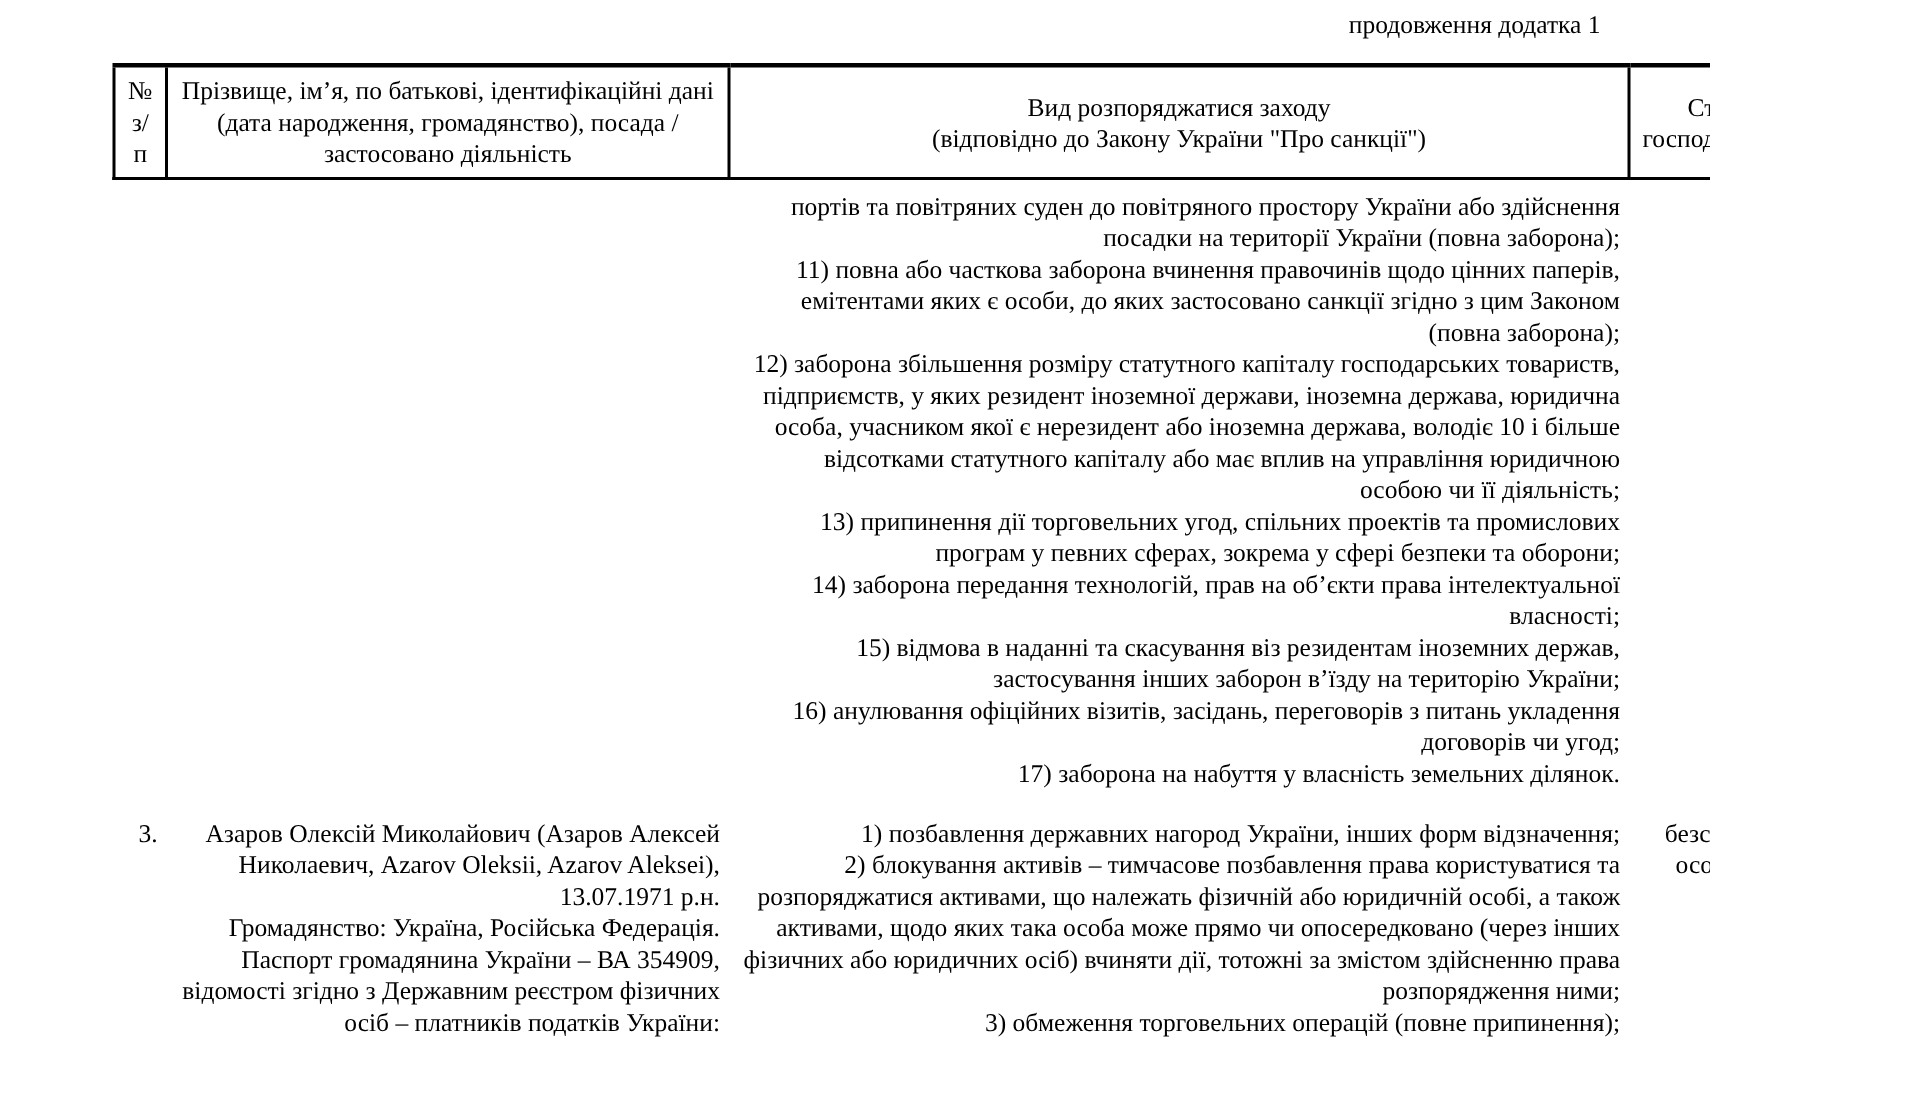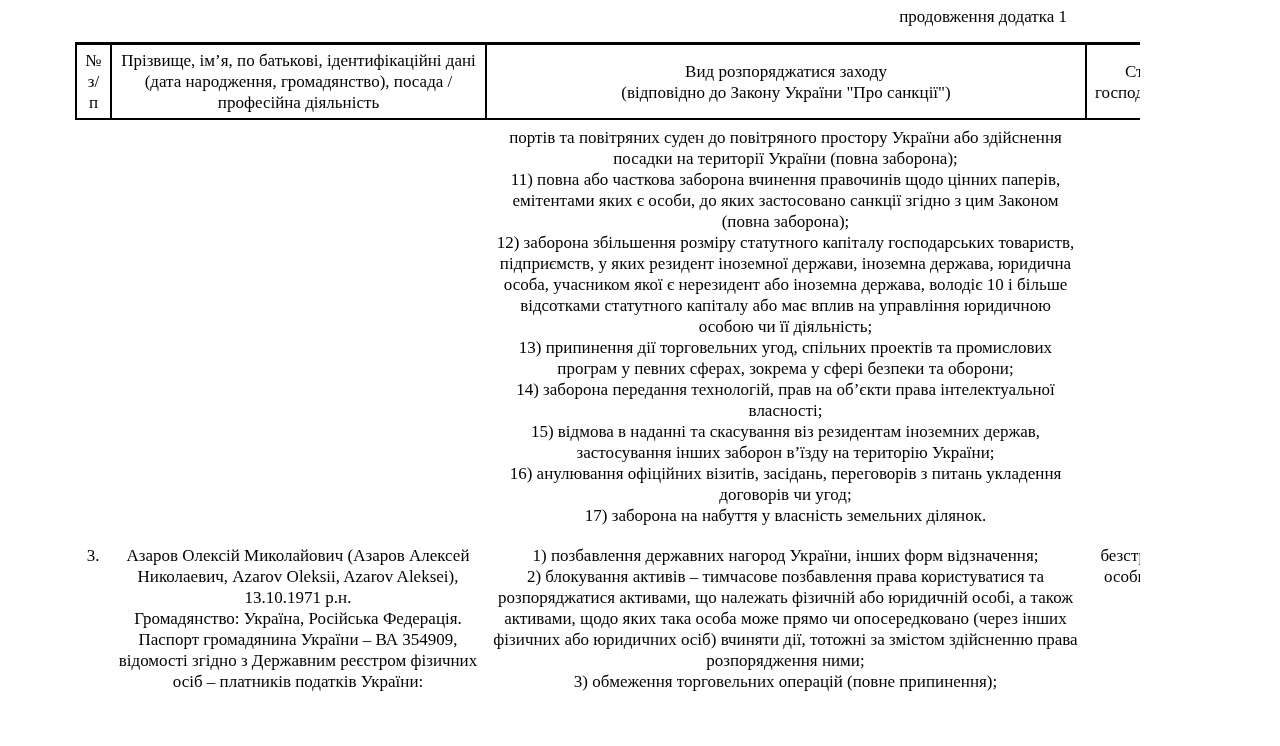--- a/index.html
+++ b/index.html
@@ -40,21 +40,21 @@
     border-top: 3px solid #000;
     font-weight: normal;
     text-align: center;
     vertical-align: middle;
     padding: 5px 8px;
     white-space: pre-line;
   }
   table.sanctions-table td {
     border: none;
     vertical-align: top;
-    text-align: center;
+    text-align: right;
     padding: 2px 6px 2px 5px;
     white-space: pre-line;
   }
   tr.continuation-row td { padding-top: 7px; padding-bottom: 9px; }
   tr.person-row td { padding-top: 10px; }
   td.num-cell { text-align: center; padding-left: 2px; padding-right: 2px; }
   td.person-cell { padding-left: 6px; padding-right: 10px; }
   td.measure-cell { padding-left: 5px; padding-right: 8px; }
   td.term-cell { padding-left: 7px; padding-right: 4px; }
 </style>
@@ -69,21 +69,21 @@
     <colgroup>
       <col style="width:35px">
       <col style="width:375px">
       <col style="width:600px">
       <col style="width:122px">
     </colgroup>
     <thead>
       <tr>
         <th>№
 з/п</th>
-        <th>Прізвище, ім’я, по батькові, ідентифікаційні дані (дата народження, громадянство), посада / професійна діяльність</th>
+        <th>Прізвище, ім’я, по батькові, ідентифікаційні дані (дата народження, громадянство), посада / застосовано діяльність</th>
         <th>Вид розпоряджатися заходу
 (відповідно до Закону України "Про санкції")</th>
         <th>Строк
 господарських</th>
       </tr>
     </thead>
     <tbody>
       <tr class="continuation-row">
         <td class="num-cell"></td>
         <td class="person-cell"></td>
@@ -92,21 +92,21 @@
 12) заборона збільшення розміру статутного капіталу господарських товариств, підприємств, у яких резидент іноземної держави, іноземна держава, юридична особа, учасником якої є нерезидент або іноземна держава, володіє 10 і більше відсотками статутного капіталу або має вплив на управління юридичною особою чи її діяльність;
 13) припинення дії торговельних угод, спільних проектів та промислових програм у певних сферах, зокрема у сфері безпеки та оборони;
 14) заборона передання технологій, прав на об’єкти права інтелектуальної власності;
 15) відмова в наданні та скасування віз резидентам іноземних держав, застосування інших заборон в’їзду на територію України;
 16) анулювання офіційних візитів, засідань, переговорів з питань укладення договорів чи угод;
 17) заборона на набуття у власність земельних ділянок.</td>
         <td class="term-cell"></td>
       </tr>
       <tr class="person-row">
         <td class="num-cell">3.</td>
-        <td class="person-cell">Азаров Олексій Миколайович (Азаров Алексей Николаевич, Azarov Oleksii, Azarov Aleksei), 13.10.1971 р.н.
+        <td class="person-cell">Азаров Олексій Миколайович (Азаров Алексей Николаевич, Azarov Oleksii, Azarov Aleksei), 13.07.1971 р.н.
 Громадянство: Україна, Російська Федерація.
 Паспорт громадянина України – ВА 354909, відомості згідно з Державним реєстром фізичних осіб – платників податків України:</td>
         <td class="measure-cell">1) позбавлення державних нагород України, інших форм відзначення;
 2) блокування активів – тимчасове позбавлення права користуватися та розпоряджатися активами, що належать фізичній або юридичній особі, а також активами, щодо яких така особа може прямо чи опосередковано (через інших фізичних або юридичних осіб) вчиняти дії, тотожні за змістом здійсненню права розпорядження ними;
 3) обмеження торговельних операцій (повне припинення);</td>
         <td class="term-cell">безстроково;
 особи років</td>
       </tr>
     </tbody>
   </table>

